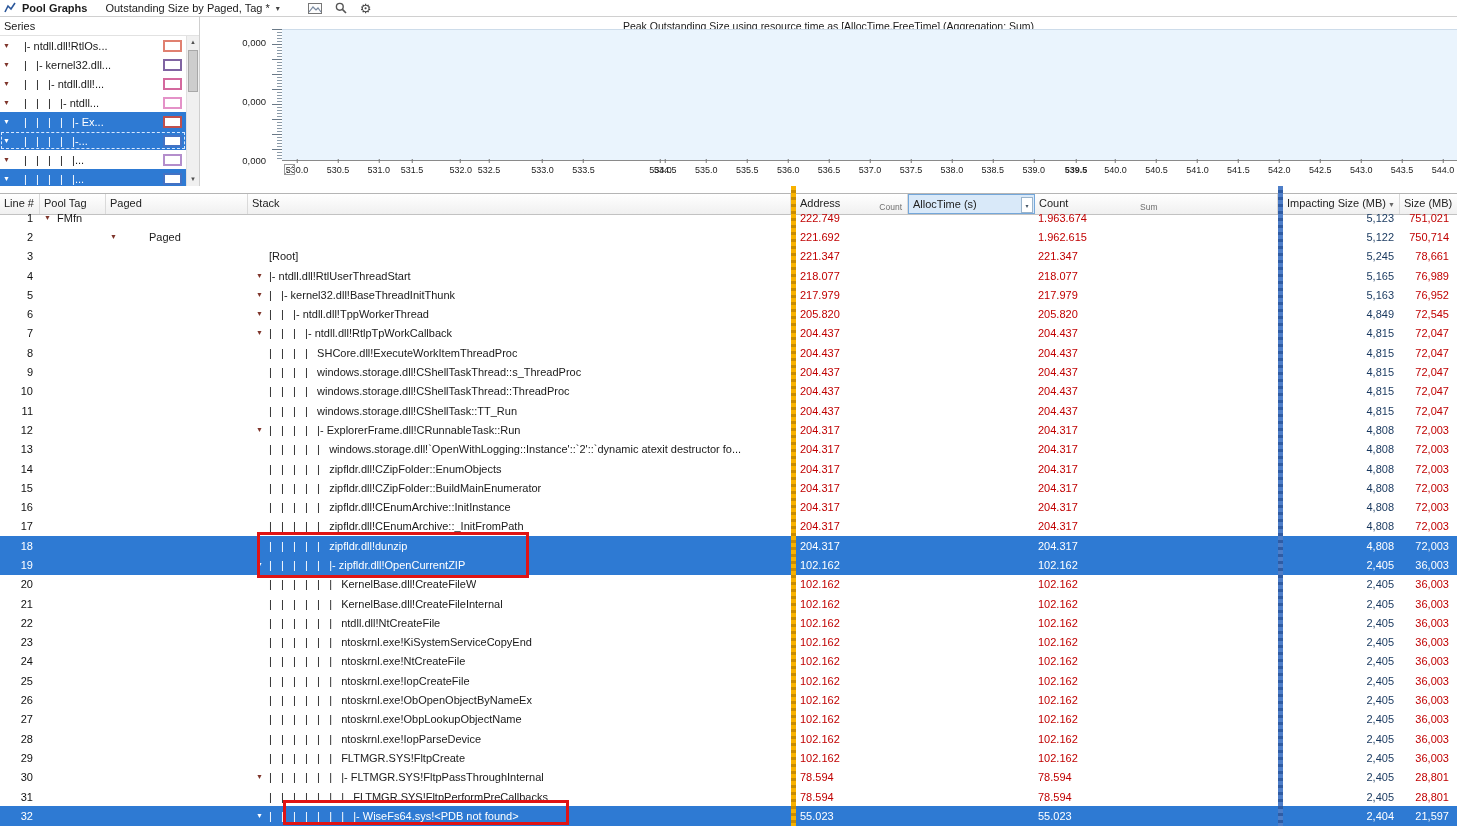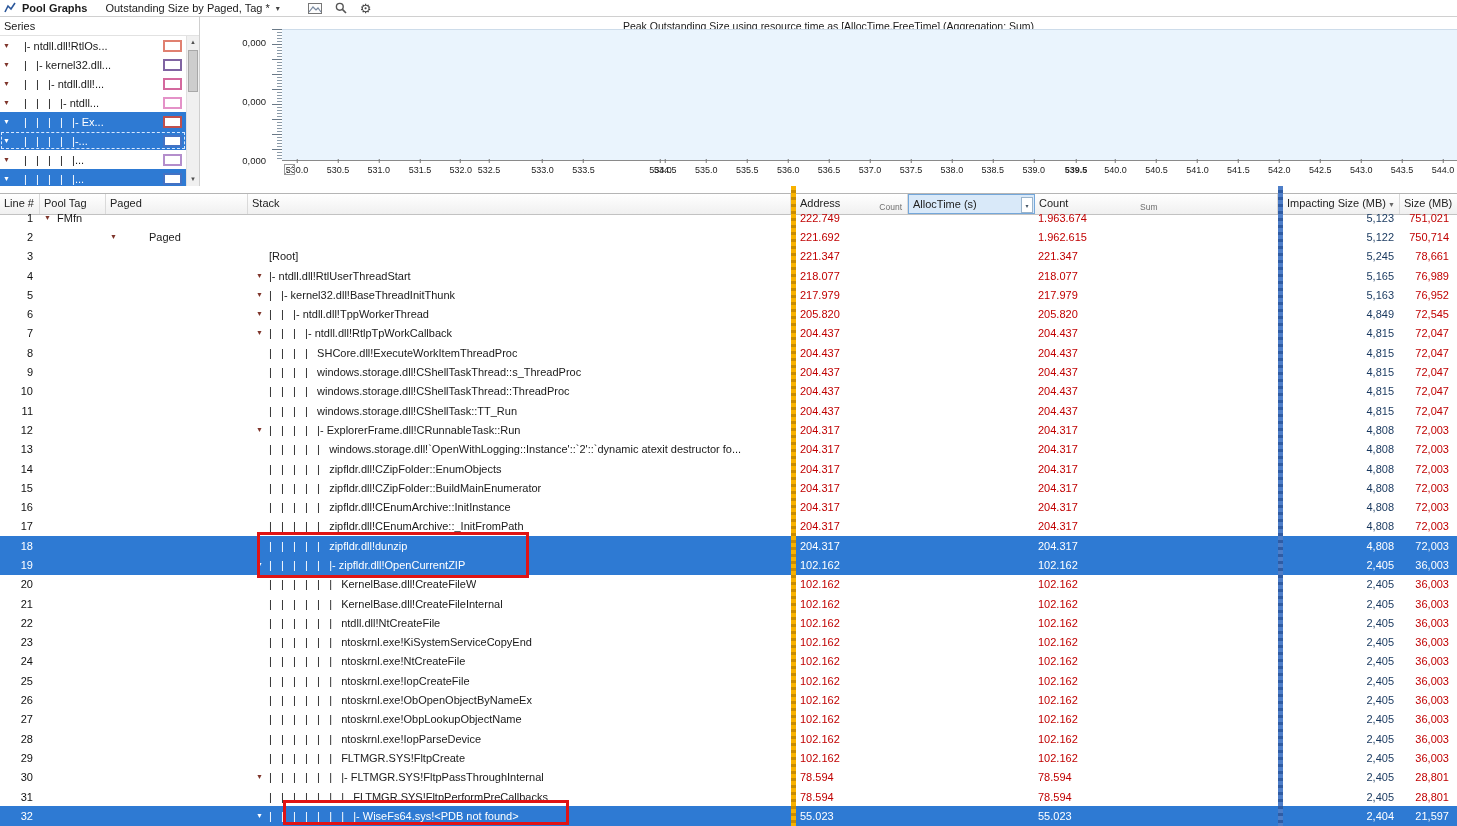--- a/index.html
+++ b/index.html
@@ -185,21 +185,21 @@
             <div class="x-tick-label">530.0</div>
           </div>
           <div class="x-tick" style="left: 55.93px;">
             <div class="x-tick-mark"></div>
             <div class="x-tick-label">530.5</div>
           </div>
           <div class="x-tick" style="left: 96.86px;">
             <div class="x-tick-mark"></div>
             <div class="x-tick-label">531.0</div>
           </div>
-          <div class="x-tick" style="left: 138px;">
+          <div class="x-tick" style="left: 130px;">
             <div class="x-tick-mark"></div>
             <div class="x-tick-label">531.5</div>
           </div>
           <div class="x-tick" style="left: 178.72px;">
             <div class="x-tick-mark"></div>
             <div class="x-tick-label">532.0</div>
           </div>
           <div class="x-tick" style="left: 207px;">
             <div class="x-tick-mark"></div>
             <div class="x-tick-label">532.5</div>

